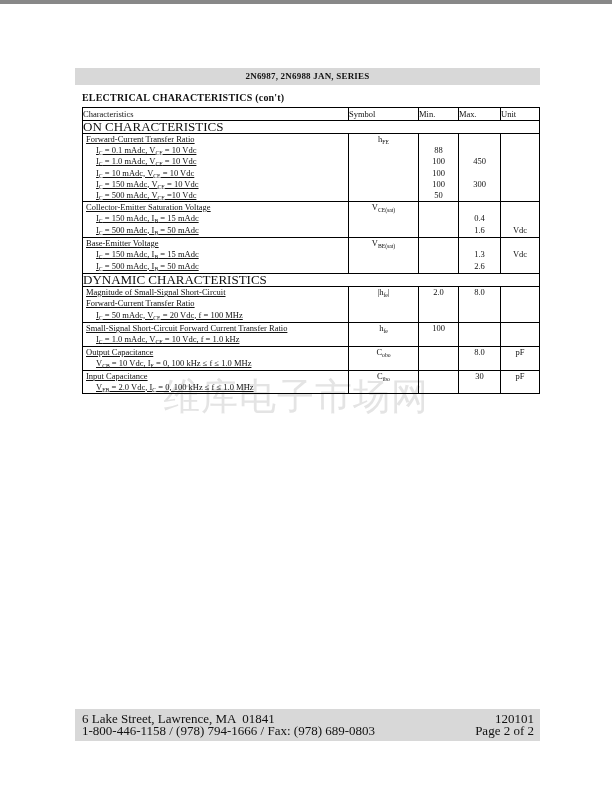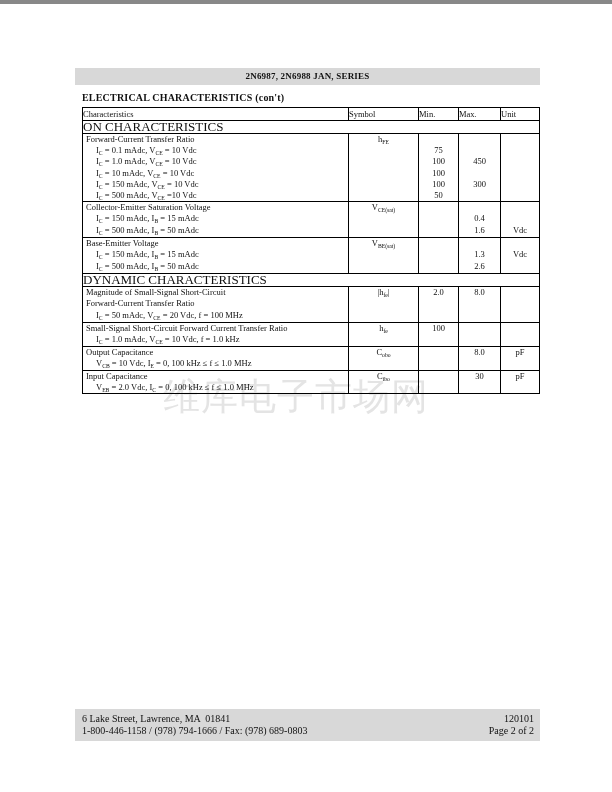--- a/index.html
+++ b/index.html
@@ -42,34 +42,34 @@
     font-weight:normal;
   }
   th.colhead{font-weight:bold;text-align:left;font-size:8.5px;line-height:12px;}
   td.sec{font-weight:bold;font-size:13px;padding-left:2px;line-height:12px;}
   tr.h-head{height:13px}
   tr.h-sec{height:12px}
   tr.h-hfe{height:68px}
   tr.h-3l{height:36px}
   tr.h-2la{height:24px}
   tr.h-2lb{height:23px}
-  .line{height:11.2px;line-height:11.2px;white-space:nowrap;overflow:visible;}
+  .line{height:11.2px;line-height:11.2px;white-space:nowrap;overflow:visible;text-decoration:underline;}
   .t{padding-left:3px;}
   .c{padding-left:13px;}
   .vline{height:11.2px;line-height:11.2px;text-align:center;}
   td.pt{padding-top:1.5px;}
   td.mid{vertical-align:middle;text-align:center;}
   sub{font-size:67%;line-height:0;vertical-align:-0.3em;letter-spacing:0;}
   
   .footer{
     position:absolute;left:75px;top:705px;width:465px;height:32px;
     background:var(--bar-gray,#d8d8d8);
     box-sizing:border-box;
     display:flex;justify-content:space-between;
-    font-size:10px;line-height:11.5px;
+    font-size:13px;line-height:11.5px;
     padding:4px 6px 0 7px;
     z-index:1;
   }
   .footer .fl{white-space:pre;}
   .footer .right{text-align:right;}
 </style>
 </head>
 <body>
 
 <div class="page">
@@ -109,21 +109,21 @@
         <div class="line t">Forward-Current Transfer Ratio</div>
         <div class="line c">I<sub>C</sub> = 0.1 mAdc, V<sub>CE</sub> = 10 Vdc</div>
         <div class="line c">I<sub>C</sub> = 1.0 mAdc, V<sub>CE</sub> = 10 Vdc</div>
         <div class="line c">I<sub>C</sub> = 10 mAdc, V<sub>CE</sub> = 10 Vdc</div>
         <div class="line c">I<sub>C</sub> = 150 mAdc, V<sub>CE</sub> = 10 Vdc</div>
         <div class="line c">I<sub>C</sub> = 500 mAdc, V<sub>CE</sub> =10 Vdc</div>
       </td>
       <td class="mid">h<sub>FE</sub></td>
       <td class="pt">
         <div class="vline"></div>
-        <div class="vline">75</div>
+        <div class="vline">88</div>
         <div class="vline">100</div>
         <div class="vline">100</div>
         <div class="vline">100</div>
         <div class="vline">50</div>
       </td>
       <td class="pt">
         <div class="vline"></div>
         <div class="vline"></div>
         <div class="vline">450</div>
         <div class="vline"></div>

